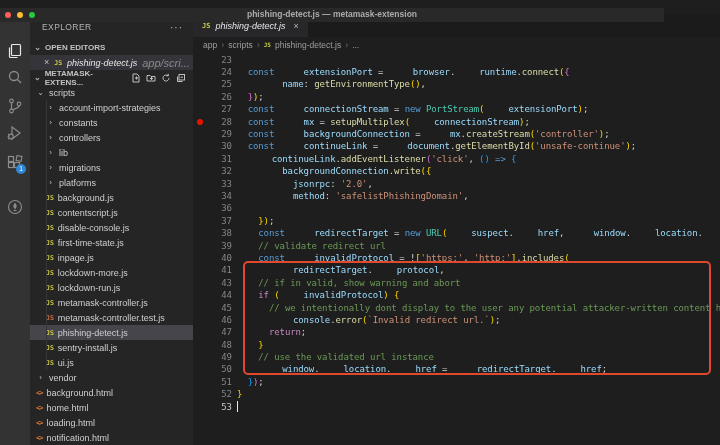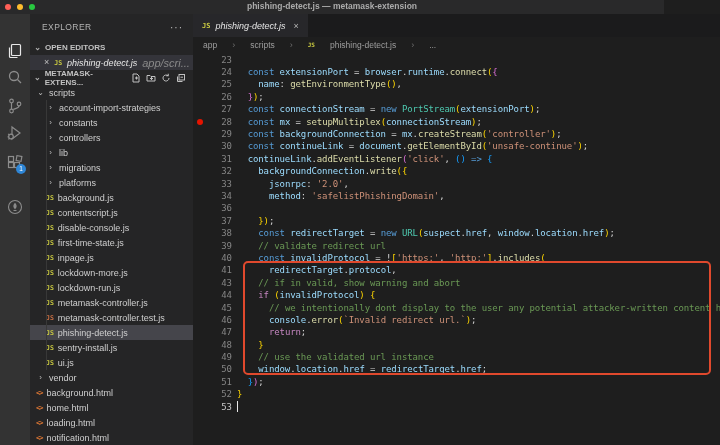--- a/index.html
+++ b/index.html
@@ -1,20 +1,20 @@
 <!DOCTYPE html>
 <html style="--bg-titlebar: #29292a; --bg-activity: #333333; --bg-sidebar: #252526; --bg-editor: #1e1e1e; --annotation: #e0492d; --breakpoint: #e51400; --badge: #2e86d6; --js-yellow: #cbcb41; --js-test: #cc7043; --html-orange: #e37933; --tl-red: #ff5f57; --tl-yellow: #febc2e; --tl-green: #28c840; --syn-k: #569cd6; --syn-ct: #c586c0; --syn-v: #9cdcfe; --syn-f: #dcdcaa; --syn-c: #4ec9b0; --syn-s: #ce9178; --syn-cm: #6a9955; --syn-p: #d4d4d4; --syn-bg-gold: #ffd700; --syn-bg-orchid: #da70d6; --syn-bg-blue: #179fff;"><head>
 <meta charset="utf-8">
 <style>
   * { margin:0; padding:0; box-sizing:border-box; }
   html,body { width:720px; height:445px; overflow:hidden; }
   body { position:relative; background:#1e1e1e; font-family:"Liberation Sans", sans-serif; -webkit-font-smoothing:antialiased; }
 
   
-  .titlebar { position:absolute; left:0; top:0; width:664px; height:14px; background:var(--bg-titlebar); z-index:5; }
+  .titlebar { position:absolute; left:0; top:8px; width:664px; height:14px; background:var(--bg-titlebar); z-index:5; }
   .titlebar .title { position:absolute; left:0; right:0; top:1px; text-align:center; font-size:8.5px; font-weight:bold; color:#ababab; }
   .tl { position:absolute; top:4px; width:6px; height:6px; border-radius:50%; }
   .tl.r { left:5px;  background:var(--tl-red); }
   .tl.y { left:17px; background:var(--tl-yellow); }
   .tl.g { left:29px; background:var(--tl-green); }
 
   
   .activitybar { position:absolute; left:0; top:14px; width:30px; bottom:0; background:var(--bg-activity); z-index:4; }
   .act-icon { position:absolute; left:6px; width:18px; height:18px; color:#8c8c8c; }
   .act-icon svg { width:18px; height:18px; display:block; }
@@ -46,36 +46,36 @@
   .badge-html { flex:none; font-size:7px; font-weight:bold; color:var(--html-orange); font-family:"DejaVu Sans Mono",monospace; letter-spacing:-1px; }
   .tree-label { color:#cfcfcf; }
 
   
   .editor { position:absolute; left:193px; top:14px; right:0; bottom:0; background:var(--bg-editor); }
   .tabstrip { height:23px; background:#1b1b1c; display:flex; }
   .tab { background:#27272a; display:flex; align-items:center; gap:5px; padding:0 9px; }
   .tab .badge-js { font-size:7px; }
   .tab-label { font-size:9px; font-style:italic; color:#e4e4e4; }
   .tab-close { color:#b6b6b6; font-size:9px; margin-left:3px; }
-  .breadcrumb { height:15px; display:flex; align-items:center; gap:15px; padding-left:10px; font-size:8.5px; color:#9d9d9d; }
+  .breadcrumb { height:15px; display:flex; align-items:center; gap:4px; padding-left:10px; font-size:8.5px; color:#9d9d9d; }
   .breadcrumb .sep { color:#6f6f6f; font-size:9px; }
   .breadcrumb .badge-js { font-size:6px; }
 
   .code { position:relative; padding-top:1.5px; }
   .code-line { height:12.4px; display:flex; align-items:center; font-family:"DejaVu Sans Mono",monospace; font-size:9px; }
   .bp-col { width:14px; flex:none; display:flex; justify-content:center; }
   .bp-dot { width:6px; height:6px; border-radius:50%; background:var(--breakpoint); }
   .ln { width:25px; flex:none; text-align:right; color:#858585; }
   .code-line.cur .ln { color:#c6c6c6; }
   .txt { margin-left:5px; white-space:pre; color:#d4d4d4; letter-spacing:-0.1px; }
   .cursor { display:inline-block; width:1.4px; height:11px; background:#e8e8e8; vertical-align:middle; }
 
   .tk-k  { color:var(--syn-k); }
   .tk-ct { color:var(--syn-ct); }
-  .tk-v  { color:var(--syn-v); }
+  .tk-v  { color:var(--syn-v);margin-left:24px; }
   .tk-f  { color:var(--syn-f); }
   .tk-c  { color:var(--syn-c); }
   .tk-s  { color:var(--syn-s); }
   .tk-cm { color:var(--syn-cm); }
   .tk-p  { color:var(--syn-p); }
   .tk-bG { color:var(--syn-bg-gold); }
   .tk-bO { color:var(--syn-bg-orchid); }
   .tk-bB { color:var(--syn-bg-blue); }
 
   .annotation { position:absolute; left:50px; top:247px; width:468px; height:114px;

